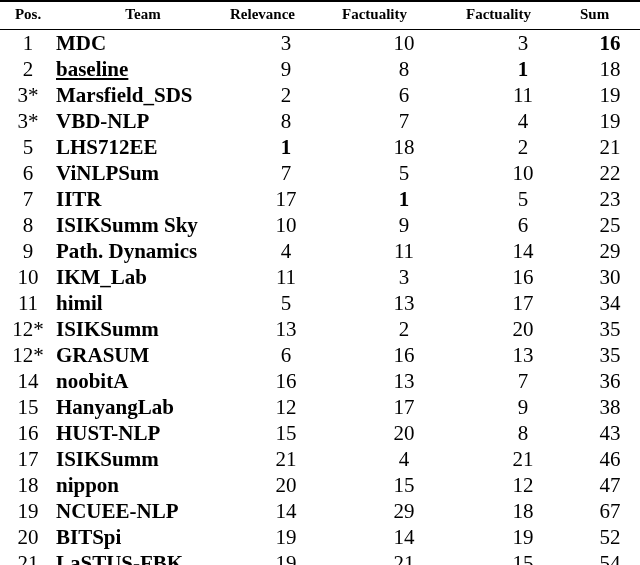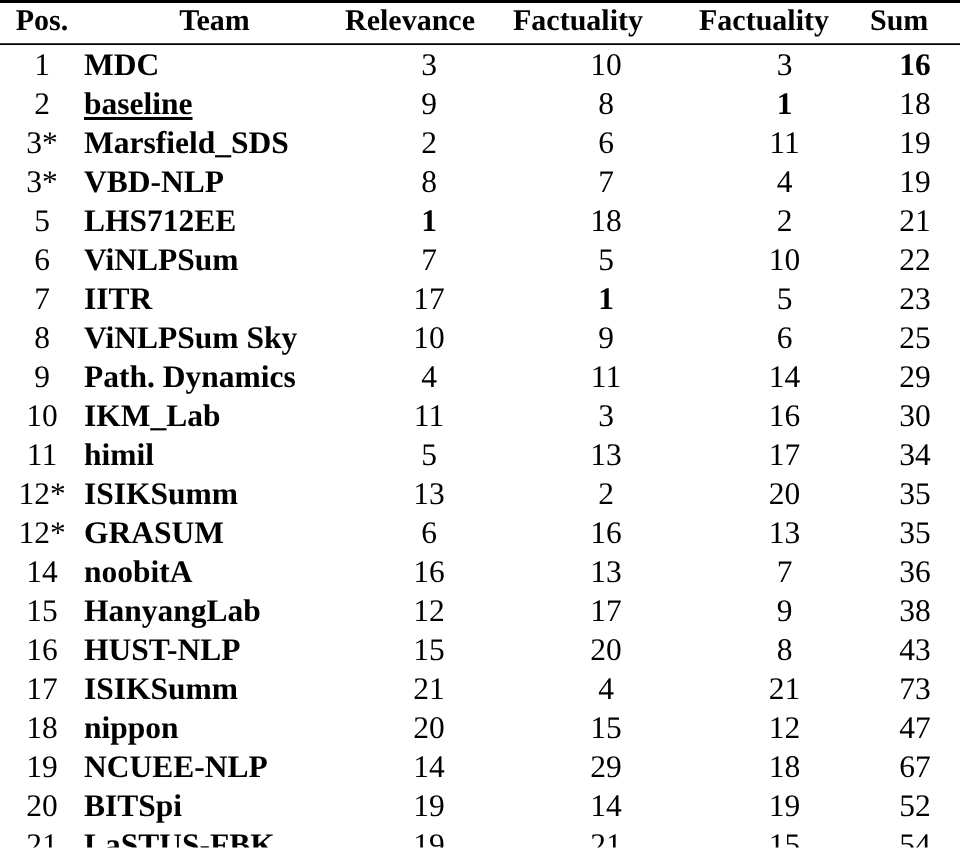--- a/index.html
+++ b/index.html
@@ -20,21 +20,21 @@
     table-layout: fixed;
   }
   #results-table col.c-pos        { width: 56px; }
   #results-table col.c-team       { width: 174px; }
   #results-table col.c-relevance  { width: 112px; }
   #results-table col.c-readability{ width: 124px; }
   #results-table col.c-factuality { width: 114px; }
   #results-table col.c-sum        { width: 60px; }
 
   #results-table thead th {
-    font-size: 20px;
+    font-size: 15px;
     font-weight: bold;
     padding: 0 0 3px 0;
     line-height: 24px;
     white-space: nowrap;
   }
   thead tr.head-row {
     border-top: 2px solid #000;
     border-bottom: 1.2px solid #000;
   }
   th.h-pos        { text-align: center; padding-left: 2px; }
@@ -133,21 +133,21 @@
       <tr>
         <td class="d-pos"><span class="val">7</span></td>
         <td class="d-team"><span class="val">IITR</span></td>
         <td class="d-num"><span class="val">17</span></td>
         <td class="d-num"><span class="val bold">1</span></td>
         <td class="d-num"><span class="val">5</span></td>
         <td class="d-sum"><span class="val">23</span></td>
       </tr>
       <tr>
         <td class="d-pos"><span class="val">8</span></td>
-        <td class="d-team"><span class="val">ViNLPSum Sky</span></td>
+        <td class="d-team"><span class="val">ISIKSumm Sky</span></td>
         <td class="d-num"><span class="val">10</span></td>
         <td class="d-num"><span class="val">9</span></td>
         <td class="d-num"><span class="val">6</span></td>
         <td class="d-sum"><span class="val">25</span></td>
       </tr>
       <tr>
         <td class="d-pos"><span class="val">9</span></td>
         <td class="d-team"><span class="val">Path. Dynamics</span></td>
         <td class="d-num"><span class="val">4</span></td>
         <td class="d-num"><span class="val">11</span></td>
@@ -209,21 +209,21 @@
         <td class="d-num"><span class="val">20</span></td>
         <td class="d-num"><span class="val">8</span></td>
         <td class="d-sum"><span class="val">43</span></td>
       </tr>
       <tr>
         <td class="d-pos"><span class="val">17</span></td>
         <td class="d-team"><span class="val">ISIKSumm</span></td>
         <td class="d-num"><span class="val">21</span></td>
         <td class="d-num"><span class="val">4</span></td>
         <td class="d-num"><span class="val">21</span></td>
-        <td class="d-sum"><span class="val">73</span></td>
+        <td class="d-sum"><span class="val">46</span></td>
       </tr>
       <tr>
         <td class="d-pos"><span class="val">18</span></td>
         <td class="d-team"><span class="val">nippon</span></td>
         <td class="d-num"><span class="val">20</span></td>
         <td class="d-num"><span class="val">15</span></td>
         <td class="d-num"><span class="val">12</span></td>
         <td class="d-sum"><span class="val">47</span></td>
       </tr>
       <tr>

